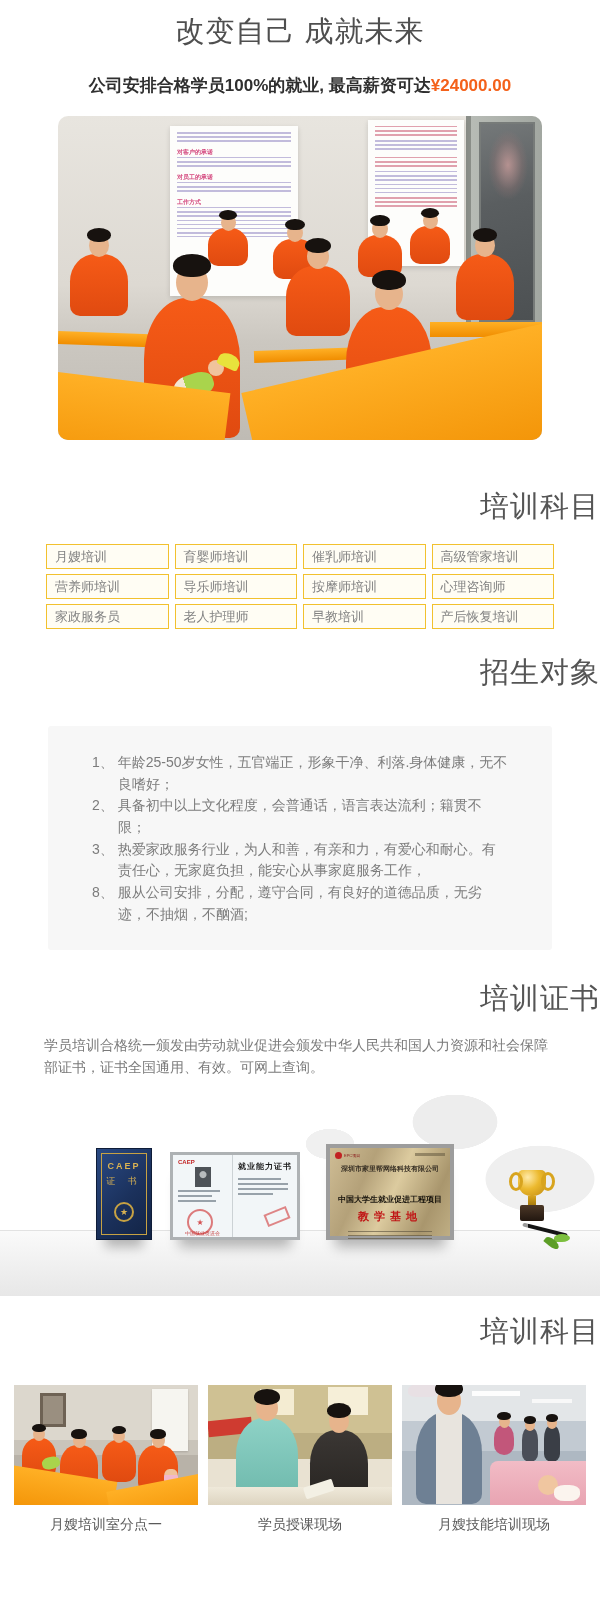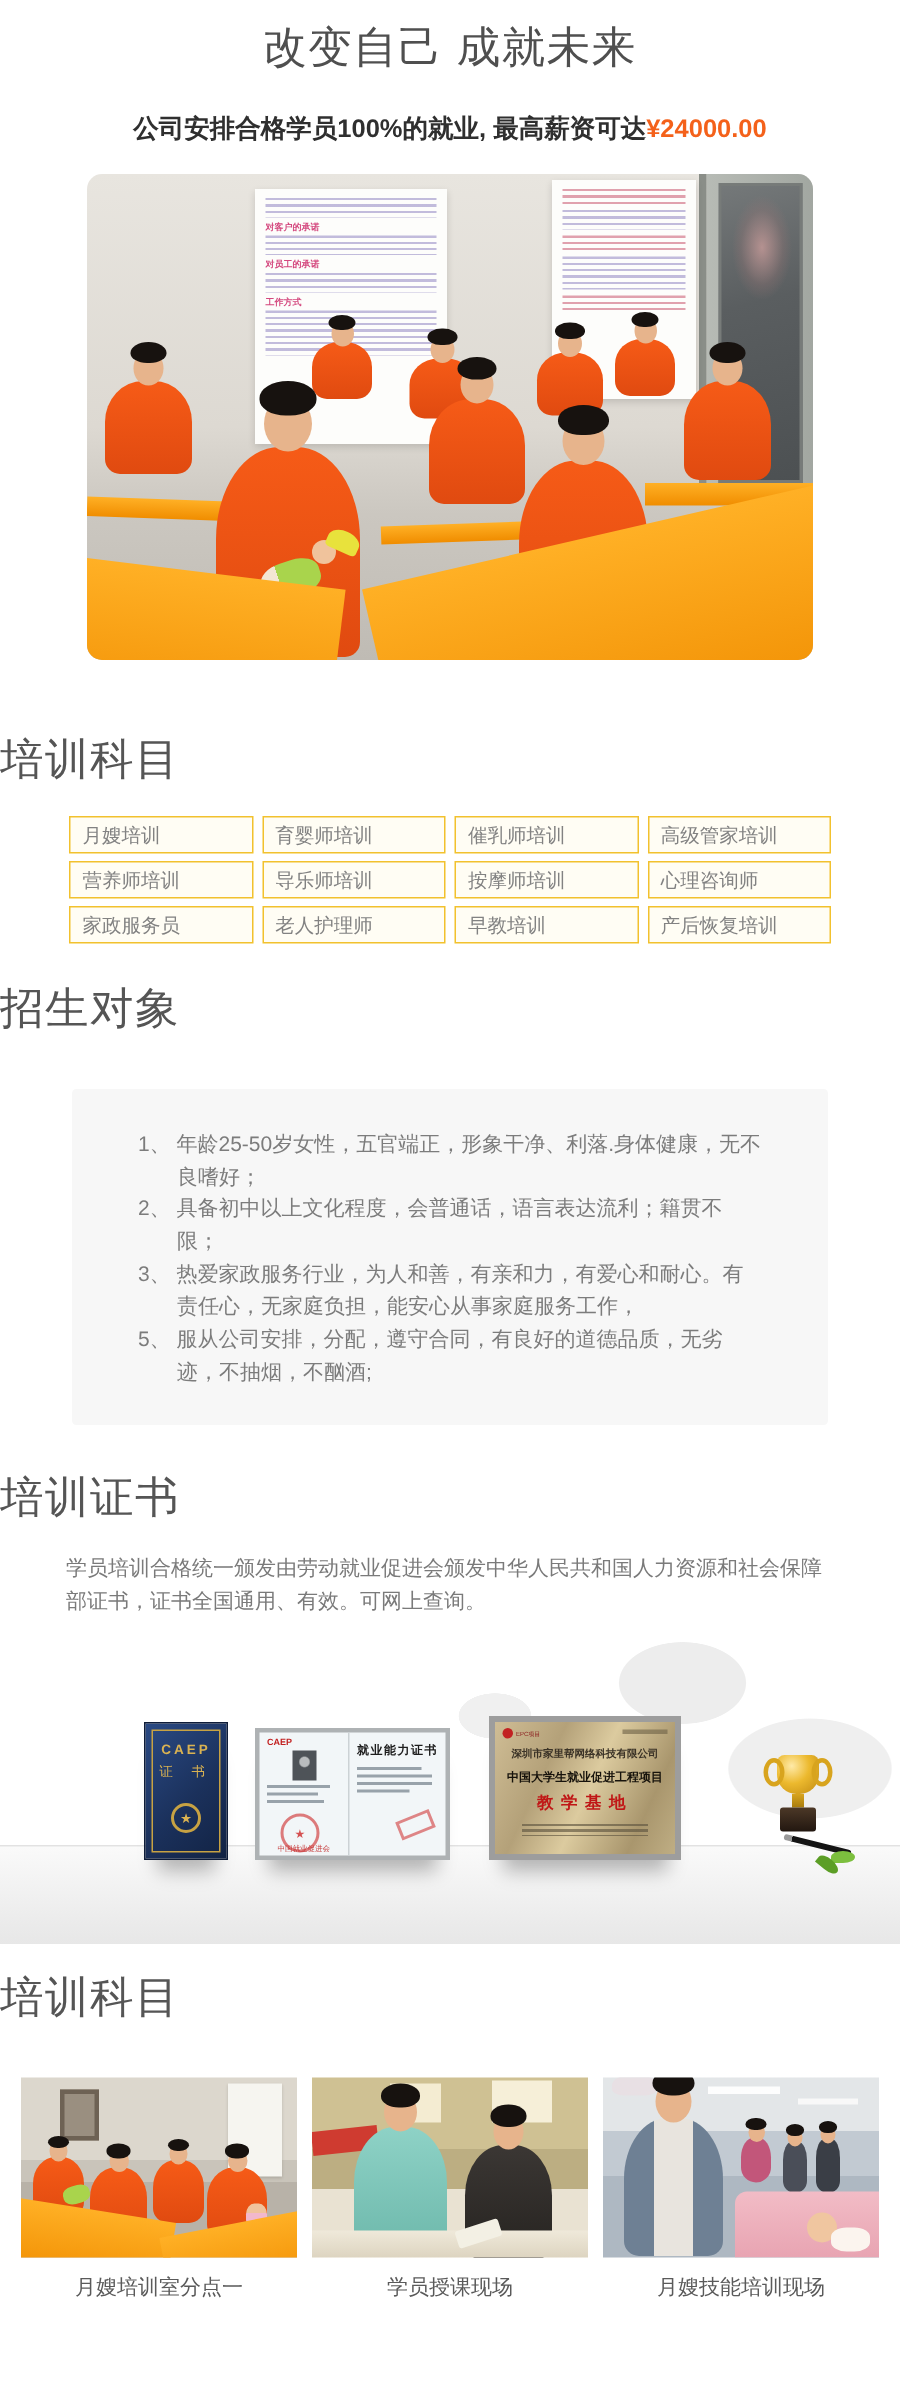--- a/index.html
+++ b/index.html
@@ -1,21 +1,21 @@
 <!DOCTYPE html>
 <html><head>
 <meta charset="utf-8">
 <style>
   * { box-sizing: border-box; margin: 0; padding: 0; }
   html,body { width:600px; background:#fff; font-family:"Liberation Sans","DejaVu Sans",sans-serif; }
   body { height:1604px; overflow:hidden; }
 
   
   .page-title { text-align:center; font-size:29px; font-weight:400; color:#4f4f4f; letter-spacing:1px; padding-top:12px; }
-  .sec-title  { text-align:left; font-size:29px; font-weight:400; color:#555; letter-spacing:1px; }
+  .sec-title  { text-align:right; font-size:29px; font-weight:400; color:#555; letter-spacing:1px; }
   .subtitle { text-align:center; font-size:17px; font-weight:700; color:#2f2f2f; margin-top:22px; }
   .subtitle .price { color:#f4611a; }
 
   
   .hero { position:relative; width:484px; height:324px; margin:19px auto 0; border-radius:10px; overflow:hidden;
           background:linear-gradient(180deg,#e8e5df 0%,#ddd9d2 52%,#cbc7c0 70%,#bfbbb4 100%); }
   .glass { position:absolute; right:0; top:0; width:76px; height:218px;
            background:linear-gradient(90deg,#b7bbb5,#a2a7a1); border-left:5px solid #8a8e88; }
   .glass .pane { position:absolute; right:7px; top:6px; width:56px; height:200px;
            background:linear-gradient(165deg,#75797a 0%,#5a5e60 40%,#4c5052 100%); box-shadow:inset 0 0 0 2px #777b79; }
@@ -75,21 +75,21 @@
   .otitle { font-size:8px; font-weight:700; color:#1d1d1d; letter-spacing:1px; text-align:center; margin-top:2px; white-space:nowrap; }
   .rstamp { position:absolute; right:8px; bottom:14px; width:24px; height:13px; border:2px solid rgba(205,40,40,.55);
           transform:rotate(-22deg); }
   .stamptxt { position:absolute; bottom:1px; left:0; right:0; text-align:center; font-size:5px; color:rgba(190,30,30,.85); white-space:nowrap; }
   .plaque { left:326px; top:60px; width:128px; height:96px; border:4px solid #9d9d9d; text-align:center;
           background:linear-gradient(115deg,#cfbd95 0%,#b4a179 30%,#dccb9f 52%,#a9966d 80%,#bfae84 100%); padding-top:16px; }
   .plaque .plogo { position:absolute; left:5px; top:4px; width:7px; height:7px; border-radius:50%; background:#c22222; }
   .plaque .ptop { position:absolute; left:14px; top:5px; font-size:4px; color:#8c2020; }
   .plaque .ptopr { position:absolute; right:5px; top:5px; width:30px; height:3px; background:#6d6046; opacity:.6; }
   .plaque .pl1 { font-size:7px; color:#3a3226; font-weight:700; white-space:nowrap; }
-  .plaque .pl2 { font-size:8px; color:#17130c; font-weight:700; margin-top:5px; white-space:nowrap; }
+  .plaque .pl2 { font-size:8px; color:#17130c; font-weight:700; margin-top:20px; white-space:nowrap; }
   .plaque .pl3 { font-size:11px; color:#c01616; font-weight:700; letter-spacing:5px; margin-top:4px; }
   .plaque .pfoot { width:84px; height:8px; margin:7px auto 0;
           background:repeating-linear-gradient(#5f5540 0,#5f5540 1.4px,transparent 1.4px,transparent 3.6px); opacity:.65; }
   .trophy { left:508px; top:86px; width:48px; height:72px; box-shadow:none; }
   .cup { position:absolute; left:10px; top:0; width:28px; height:26px; border-radius:5px 5px 13px 13px;
           background:radial-gradient(circle at 35% 28%,#ffeaa8 0%,#ecb92e 45%,#c08a12 100%); }
   .cup::before,.cup::after { content:""; position:absolute; top:2px; width:8px; height:13px;
           border:3px solid #d8a41e; border-radius:50%; }
   .cup::before { left:-9px; } .cup::after { right:-9px; }
   .stem { position:absolute; left:20px; top:26px; width:8px; height:9px; background:linear-gradient(#d8a41e,#a87c0e); }
@@ -203,21 +203,21 @@
   <div class="subject">早教培训</div>
   <div class="subject">产后恢复培训</div>
 </div>
 
 <h2 class="sec-title" style="margin-top:24px;">招生对象</h2>
 <div class="graybox">
   <ul>
     <li>1、 年龄25-50岁女性，五官端正，形象干净、利落.身体健康，无不良嗜好；</li>
     <li>2、 具备初中以上文化程度，会普通话，语言表达流利；籍贯不限；</li>
     <li>3、 热爱家政服务行业，为人和善，有亲和力，有爱心和耐心。有责任心，无家庭负担，能安心从事家庭服务工作，</li>
-    <li>5、 服从公司安排，分配，遵守合同，有良好的道德品质，无劣迹，不抽烟，不酗酒;</li>
+    <li>8、 服从公司安排，分配，遵守合同，有良好的道德品质，无劣迹，不抽烟，不酗酒;</li>
   </ul>
 </div>
 
 <h2 class="sec-title" style="margin-top:29px;">培训证书</h2>
 <p class="cert-desc">学员培训合格统一颁发由劳动就业促进会颁发中华人民共和国人力资源和社会保障部证书，证书全国通用、有效。可网上查询。</p>
 
 <div class="showcase">
   <div class="platform"></div>
 
   <div class="sc-item book">

